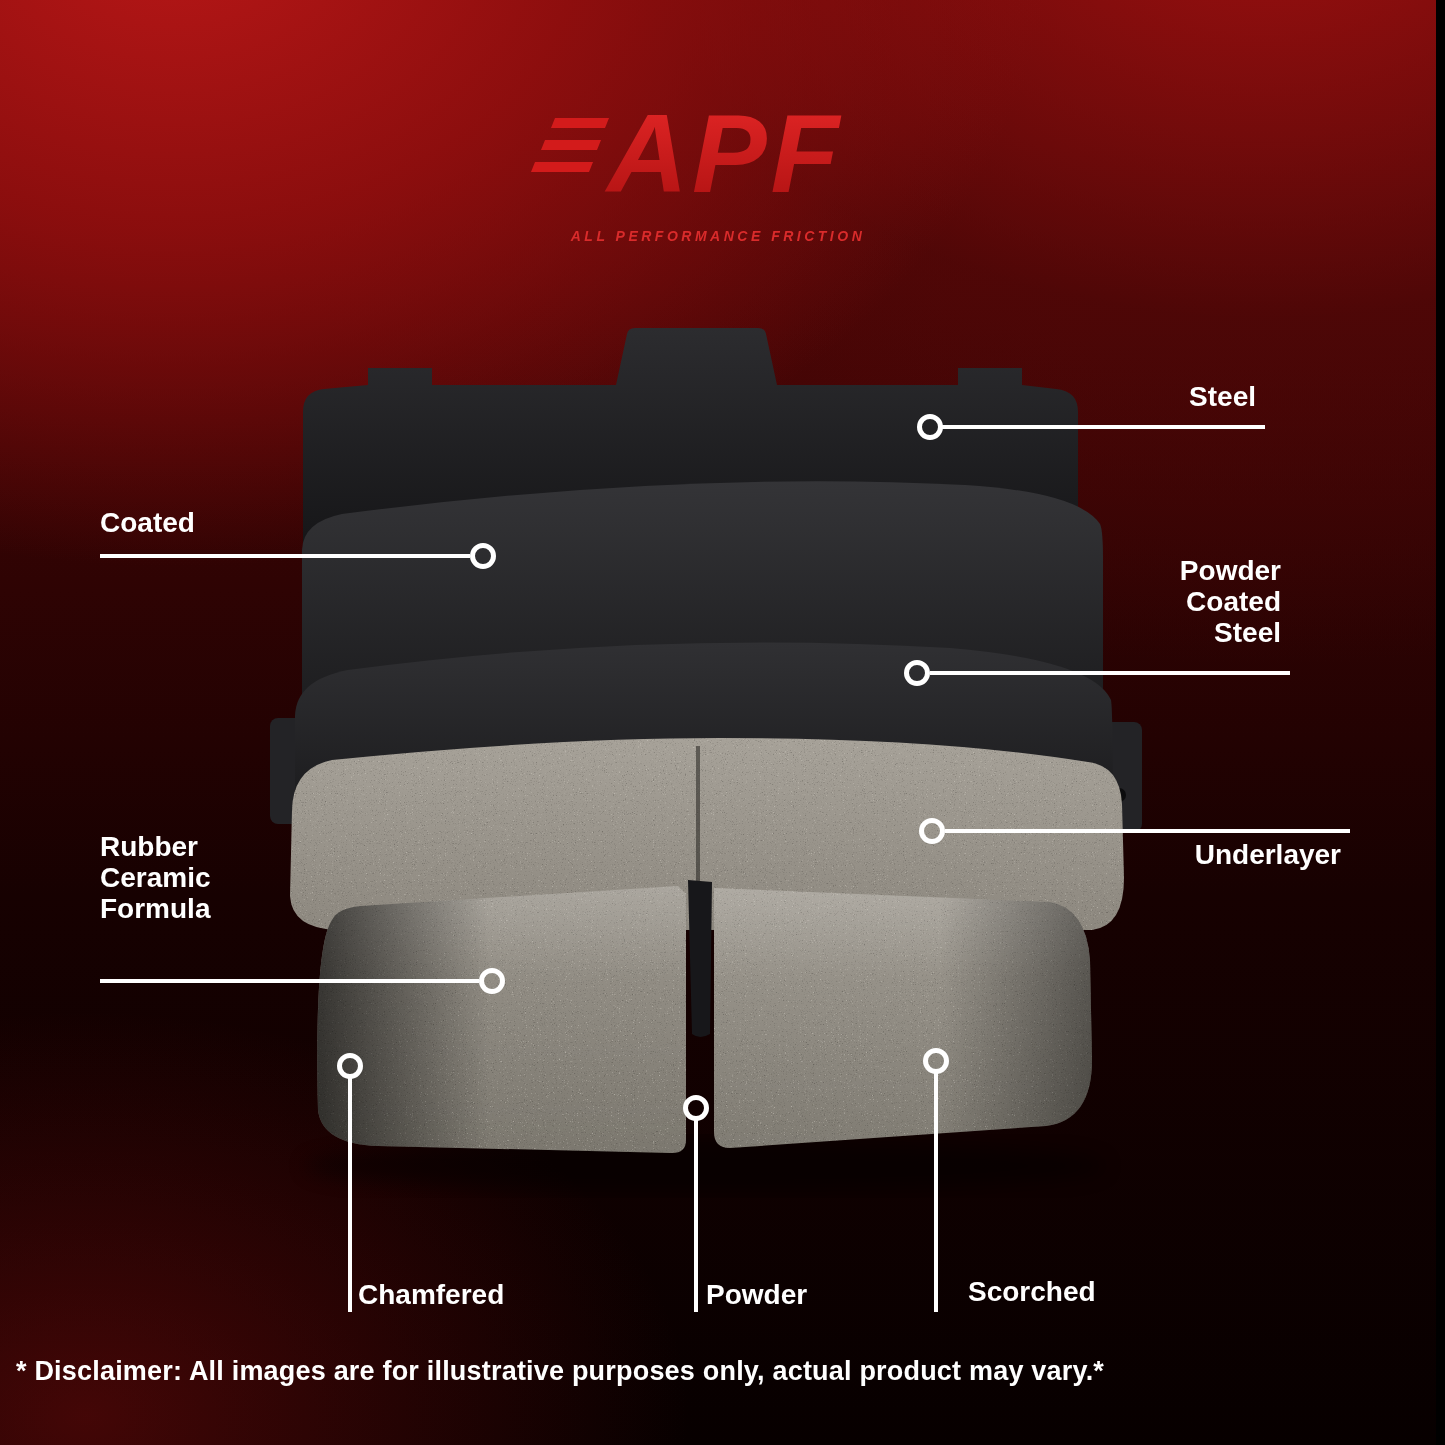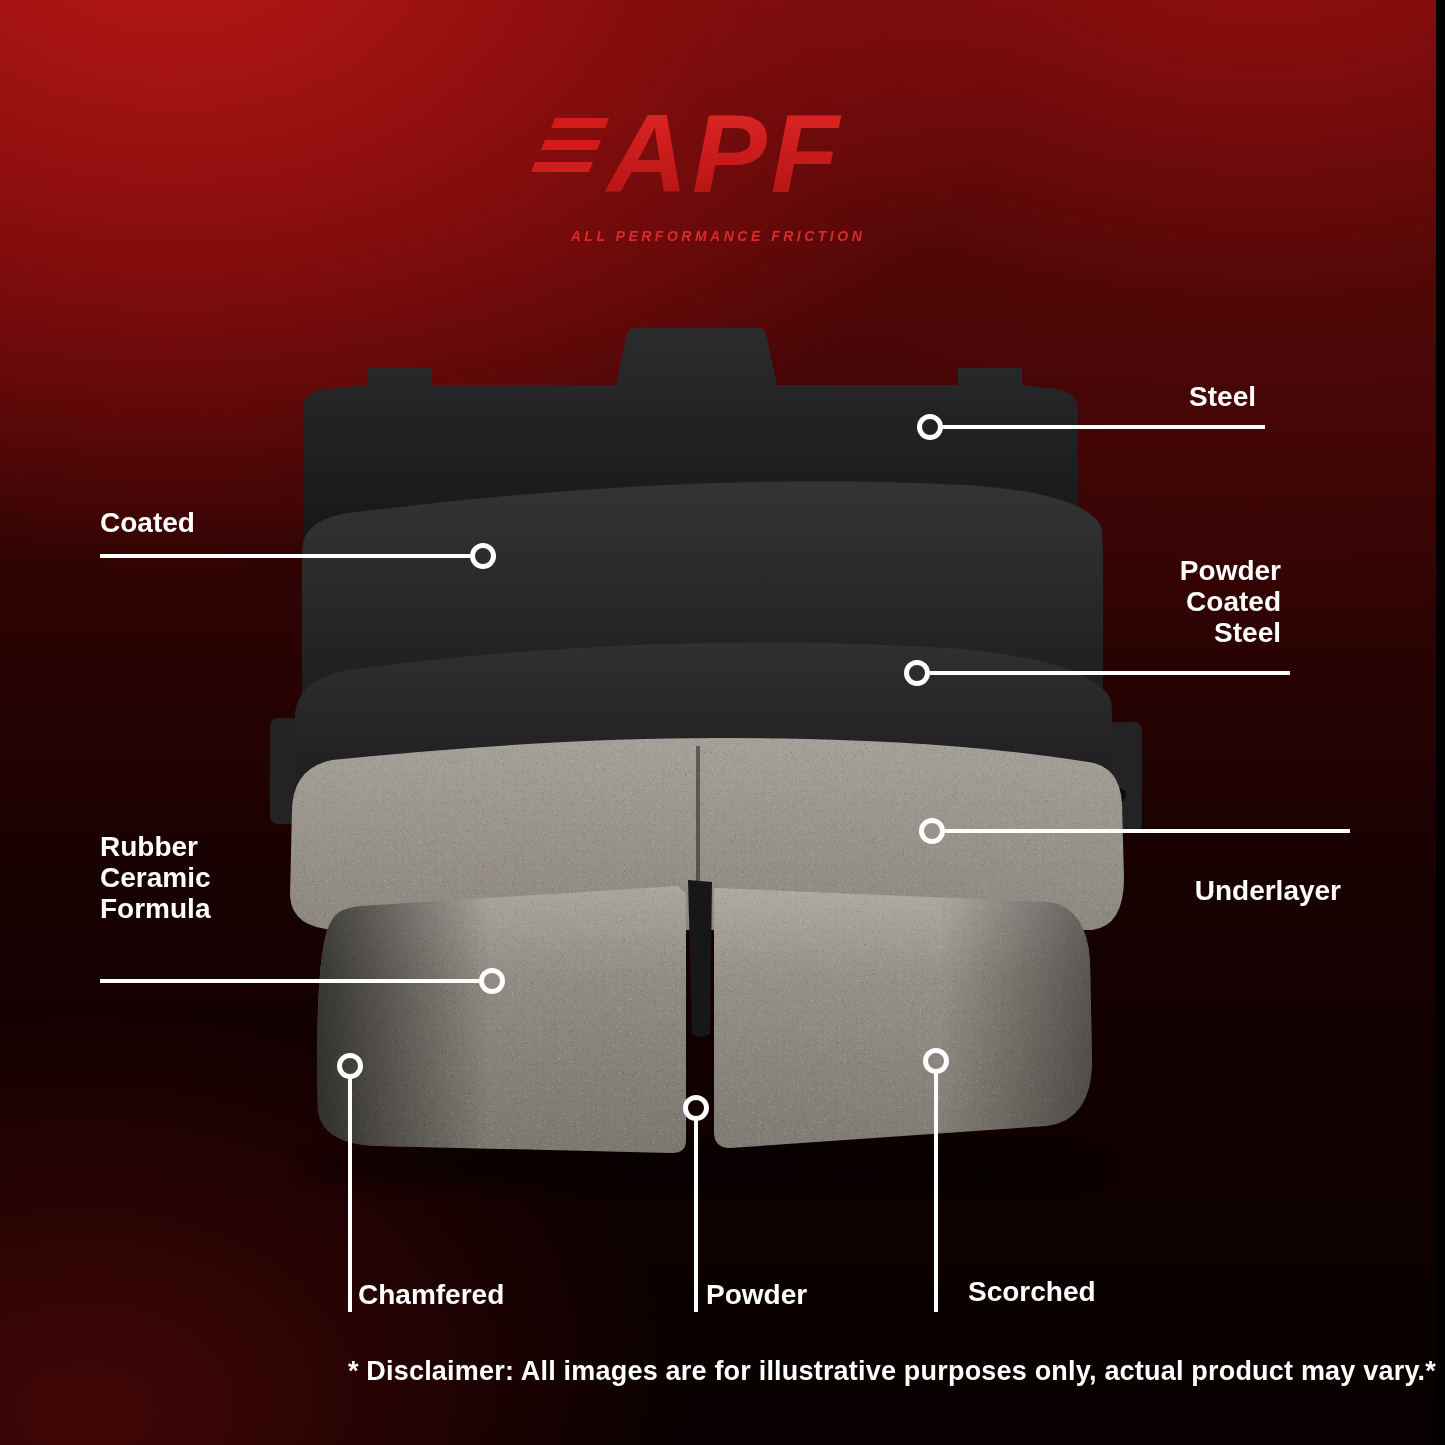--- a/index.html
+++ b/index.html
@@ -15,22 +15,22 @@
   .logo-svg{position:absolute;left:505px;top:90px;width:434px;height:130px;}
   .tagline{position:absolute;left:0;right:0;top:228px;text-align:center;font-style:italic;
     font-weight:700;font-size:14px;letter-spacing:3.5px;color:#d92b2b;}
   .pad-svg{position:absolute;left:250px;top:318px;width:935px;height:885px;}
   .lbl{position:absolute;color:#fff;font-weight:700;font-size:28px;line-height:1.1;white-space:pre-line;}
   .lbl.r{text-align:right;}
   .cl{position:absolute;background:#fff;}
   .cl.h{height:4px;}
   .cl.v{width:4px;}
   .dot{position:absolute;width:16px;height:16px;border:5px solid #fff;border-radius:50%;background:transparent;}
-  .disclaimer{position:absolute;left:0;right:0;top:1356px;text-align:right;color:#fff;
-    font-weight:700;font-size:27px;letter-spacing:.2px;}
+  .disclaimer{position:absolute;left:0;right:0;top:1356px;text-align:left;color:#fff;
+    font-weight:700;font-size:27px;letter-spacing:.2px;padding-left:16px;}
 </style>
 </head>
 <body>
 
 <div class="page">
 
   <svg class="logo-svg" viewBox="0 0 434 130">
     <defs>
       <linearGradient id="lg" x1="0" y1="0" x2="0" y2="1">
         <stop offset="0" stop-color="#e62727"></stop>
@@ -141,21 +141,21 @@
   <div class="lbl" style="left:100px;top:508px;">Coated</div>
   <div class="cl h" style="left:100px;top:554px;width:370px;"></div>
   <div class="dot" style="left:470px;top:543px;"></div>
 
   <div class="lbl r" style="right:155px;top:556px;">Powder
 Coated
 Steel</div>
   <div class="cl h" style="left:930px;top:671px;width:360px;"></div>
   <div class="dot" style="left:904px;top:660px;"></div>
 
-  <div class="lbl r" style="right:95px;top:840px;margin-top:36px;">Underlayer</div>
+  <div class="lbl r" style="right:95px;top:840px;">Underlayer</div>
   <div class="cl h" style="left:945px;top:829px;width:405px;"></div>
   <div class="dot" style="left:919px;top:818px;"></div>
 
   <div class="lbl" style="left:100px;top:832px;">Rubber
 Ceramic
 Formula</div>
   <div class="cl h" style="left:100px;top:979px;width:379px;"></div>
   <div class="dot" style="left:479px;top:968px;"></div>
 
   <div class="dot" style="left:337px;top:1053px;"></div>

